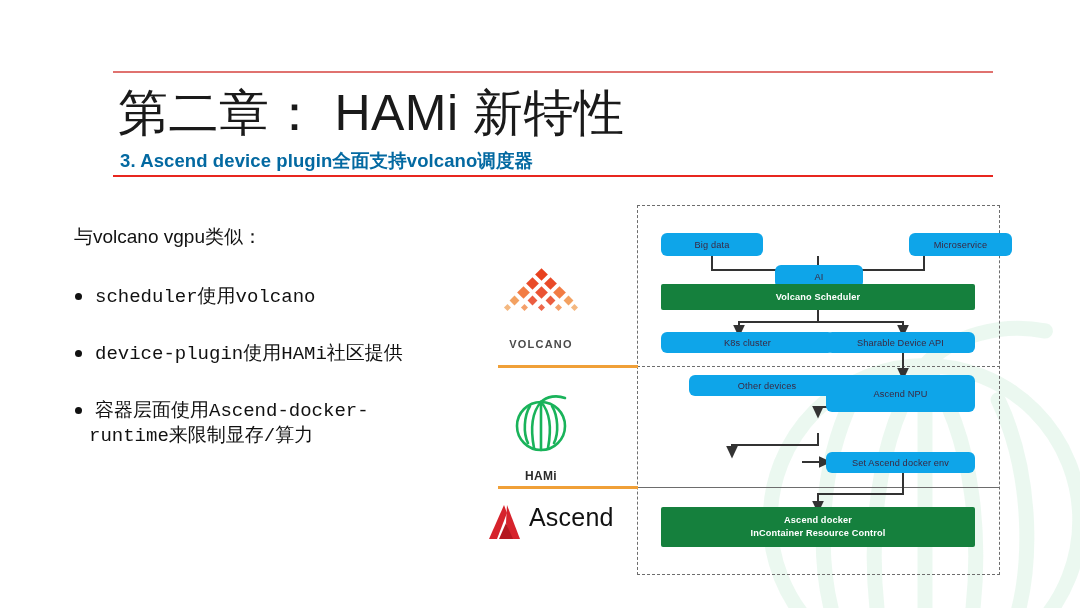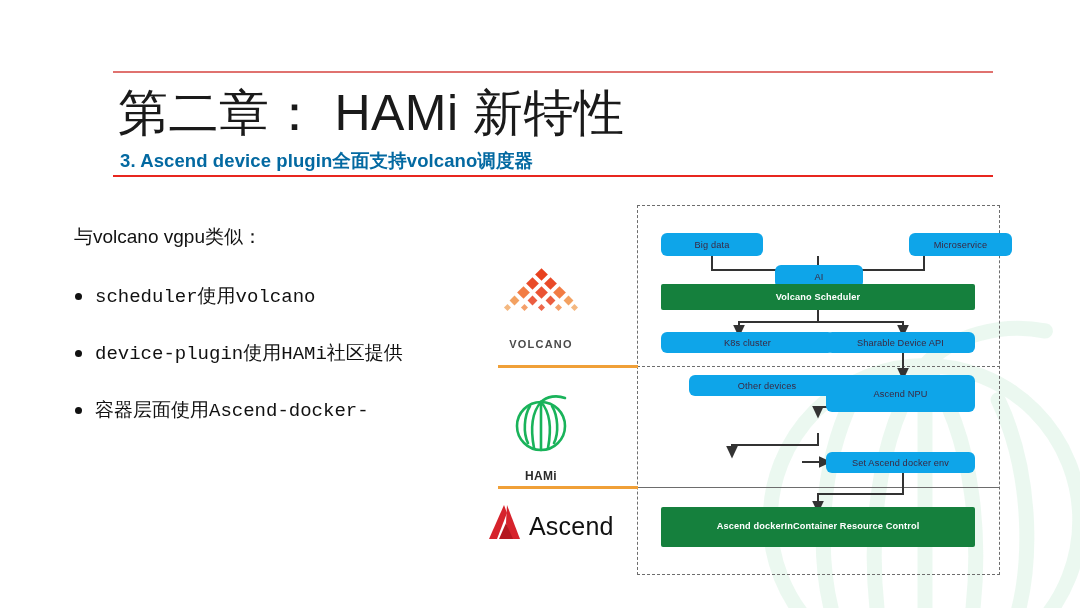--- a/index.html
+++ b/index.html
@@ -106,21 +106,21 @@
   .nbox.purple{ background: #15803d; color: #ffffff; font-weight: bold; border-radius: 2px; }
 
   
   .logo-cell { position: absolute; text-align: center; }
   .logo-cap {
     font-size: 12px; font-weight: bold; color: #2a2a2a;
     letter-spacing: .3px; margin-top: 10px;
   }
   .ascend-wrap {
     position: absolute; left: 487px; top: 503px;
-    display: flex; align-items: flex-end; gap: 6px;
+    display: flex; align-items: flex-start; gap: 6px;
   }
   .ascend-word {
     font-size: 25px; color: #111; letter-spacing: .2px;
     font-family: "Liberation Sans", "DejaVu Sans", sans-serif;
   }
 </style>
 </head>
 <body>
 
 <div id="slide">
@@ -151,20 +151,21 @@
     </div>
 
     <div class="bullet">
       <span class="dot"></span>
       <span>device-plugin使用HAMi社区提供</span>
     </div>
 
     <div class="bullet">
       <span class="dot"></span>
       <span>容器层面使用Ascend-docker-</span>
+      <span class="l2">runtime来限制显存/算力</span>
     </div>
   </div>
 
   <div class="diagram">
 
     <div class="dashed-box"></div>
     <div class="dash-divider" style="top:366px;"></div>
     <div class="solid-divider" style="top:487px;"></div>
 
     <div class="orange-rule" style="top:365px;"></div>
@@ -252,19 +253,19 @@
 
     <div class="nbox pink" style="left:661px; top:332px; width:173px; height:21px;">K8s cluster</div>
     <div class="nbox pink" style="left:826px; top:332px; width:149px; height:21px;">Sharable Device API</div>
 
     <div class="nbox pink" style="left:661px; top:375px; width:156px; height:21px;margin-left:28px;">Other devices</div>
     <div class="nbox pink" style="left:826px; top:375px; width:149px; height:37px;">Ascend NPU</div>
 
 
     <div class="nbox pink" style="left:826px; top:452px; width:149px; height:21px;">Set Ascend docker env</div>
 
-    <div class="nbox purple" style="left:661px; top:507px; width:314px; height:40px; flex-direction:row; line-height:1.45;">
+    <div class="nbox purple" style="left:661px; top:507px; width:314px; height:40px; flex-direction:column; line-height:1.45;">
       <span>Ascend docker</span>
       <span>InContainer Resource Control</span>
     </div>
 
   </div>
 </div>
 
 </body></html>

